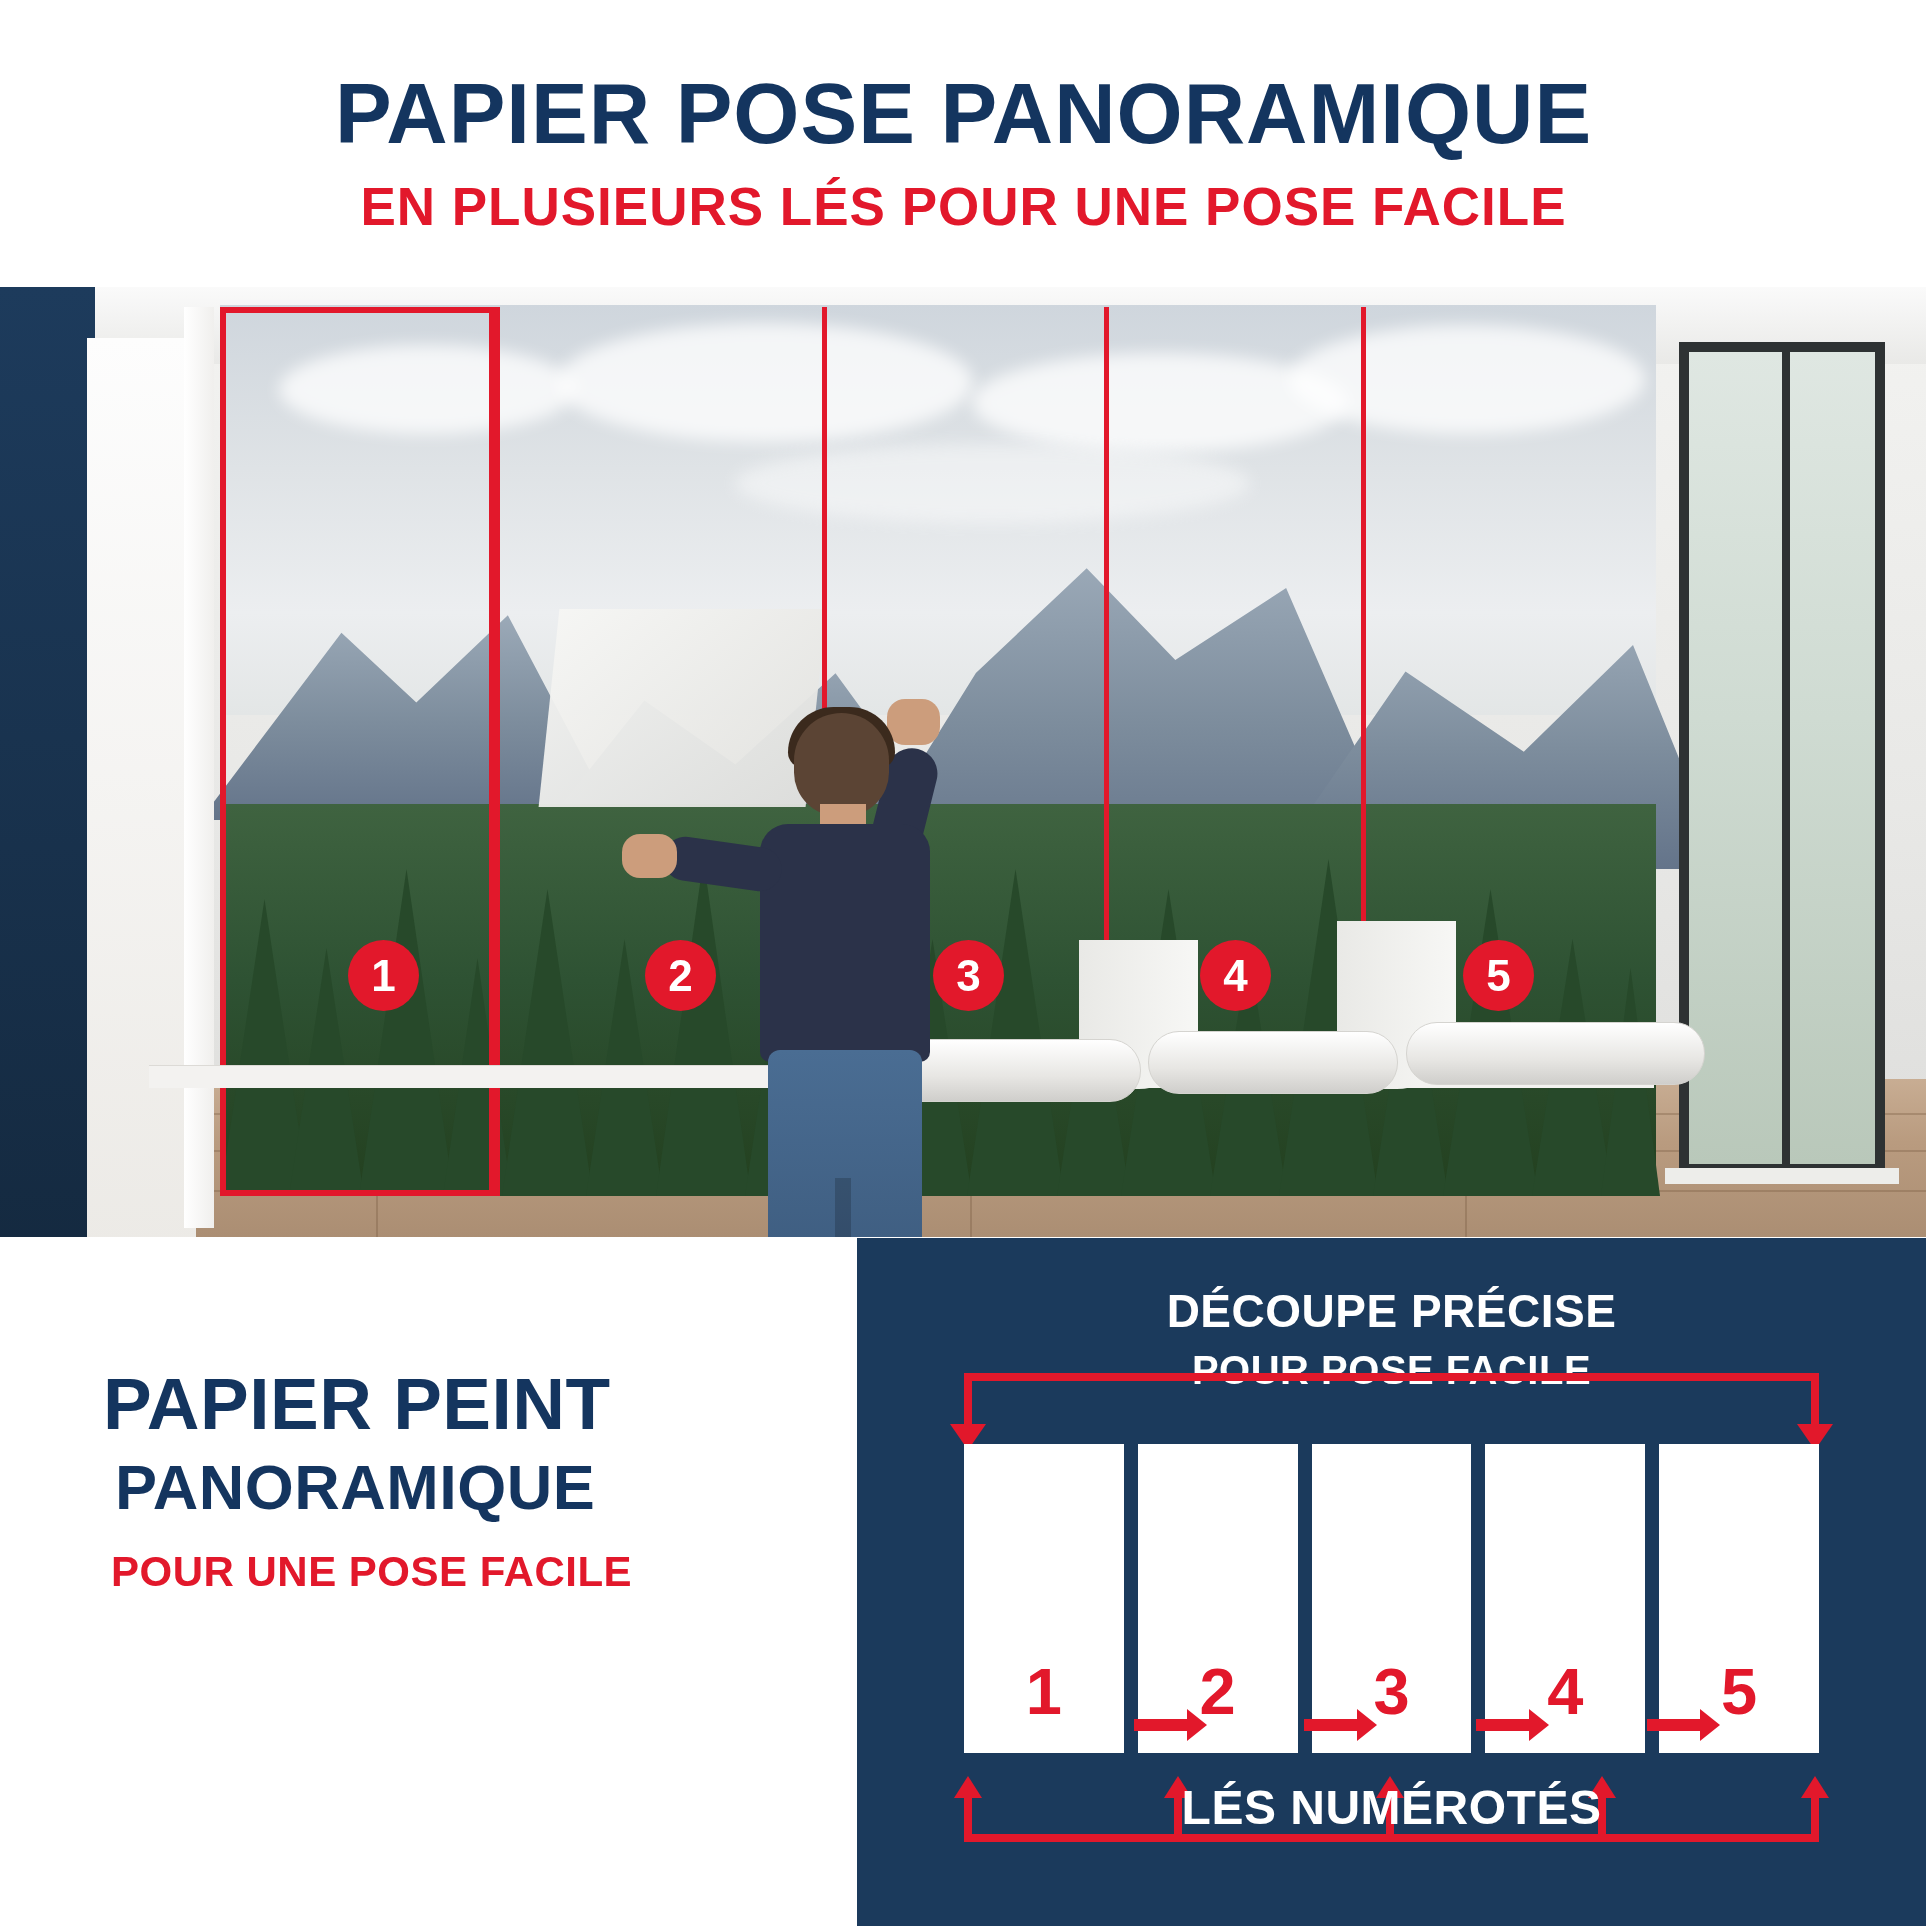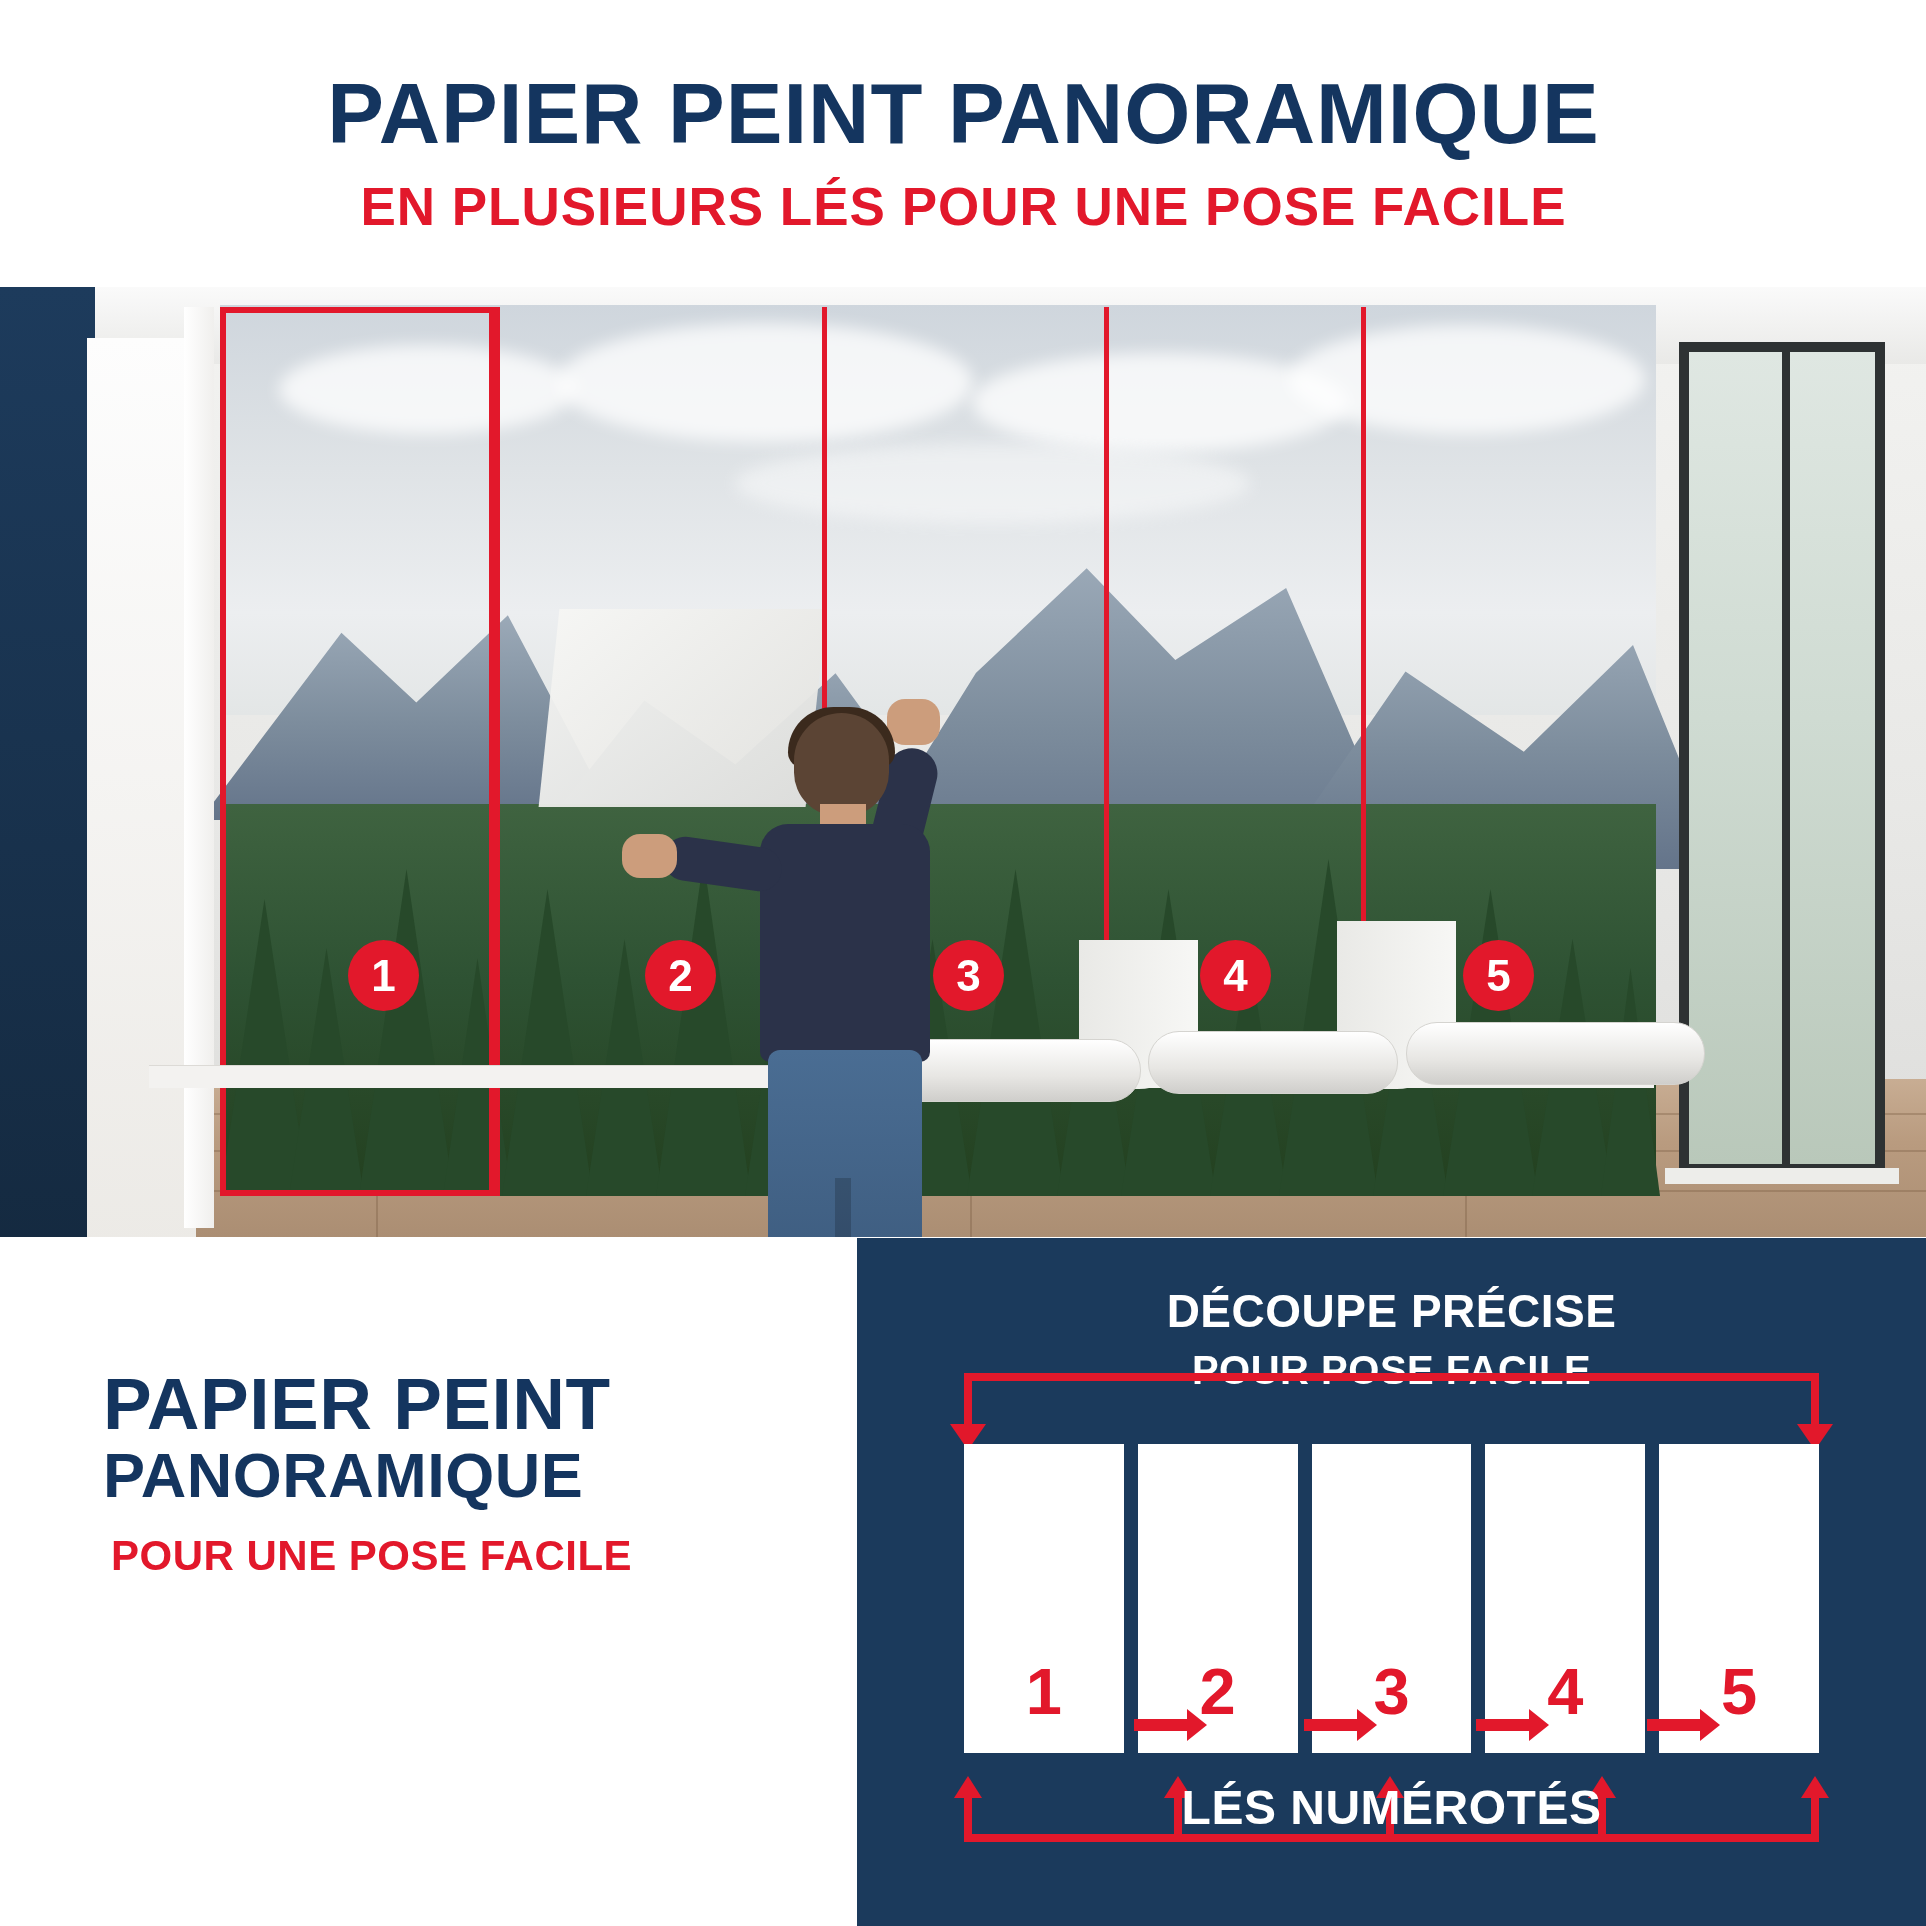--- a/index.html
+++ b/index.html
@@ -221,21 +221,21 @@
 
   
   .bottom-left {
     position: absolute;
     left: 0; top: 1238px;
     width: 857px; height: 689px;
     background: #ffffff;
   }
   .bl-inner { padding: 129px 0 0 103px; }
   .bl-t1 { margin:0; font-size: 73px; font-weight: bold; color:#14355f; line-height:1.02; letter-spacing:0.5px; }
-  .bl-t2 { margin:0; font-size: 63px; font-weight: bold; color:#14355f; line-height:1.1; letter-spacing:0.5px; }
+  .bl-t2 { margin:12px; font-size: 63px; font-weight: bold; color:#14355f; line-height:1.1; letter-spacing:0.5px; }
   .bl-t3 { margin:0; padding-top: 46px; font-size: 50px; font-weight: bold; color:#e2182b; line-height:1.1; letter-spacing:0.5px; }
   .bl-t4 { margin:8px; padding-top: 14px; font-size: 42px; font-weight: bold; color:#e2182b; line-height:1.1; letter-spacing:0.5px; }
 
   
   .bottom-right {
     position: absolute;
     left: 857px; top: 1238px;
     width: 1069px; height: 689px;
     background: #1b3a5c;
     color: #ffffff;
@@ -321,21 +321,21 @@
     font-weight: bold;
     letter-spacing: 0.5px;
   }
 </style>
 </head>
 <body>
 
 <div class="page">
 
   <div class="header">
-    <h1 class="header-title">PAPIER PEINT PANORAMIQUE</h1>
+    <h1 class="header-title">PAPIER POSE PANORAMIQUE</h1>
     <h2 class="header-sub">EN PLUSIEURS LÉS POUR UNE POSE FACILE</h2>
   </div>
 
   <div class="scene">
     <div class="wall-main"></div>
     <div class="ceiling"></div>
     <div class="floor">
       <div class="floor-plank" style="left:0; top:34px; width:1927px;"></div>
       <div class="floor-plank" style="left:0; top:71px; width:1927px;"></div>
       <div class="floor-plank" style="left:0; top:111px; width:1927px;"></div>

